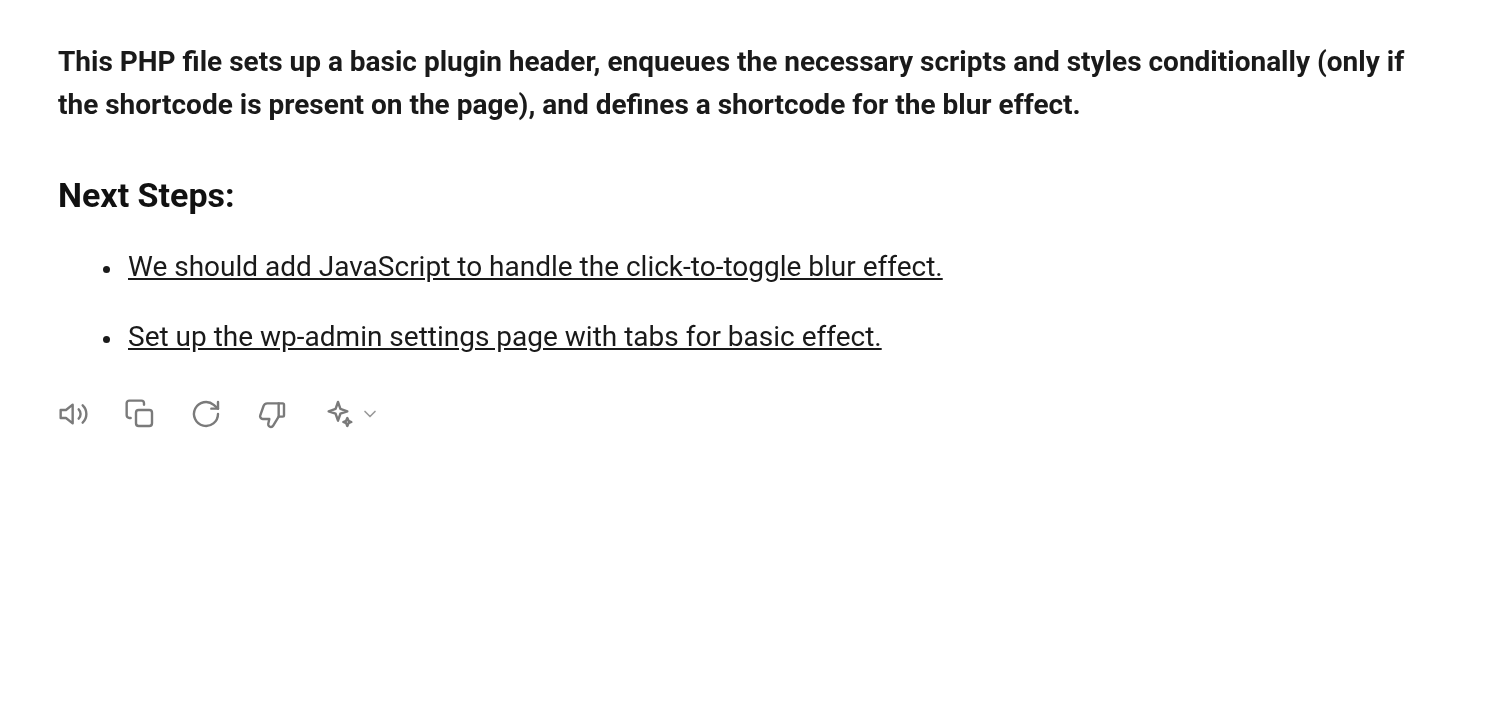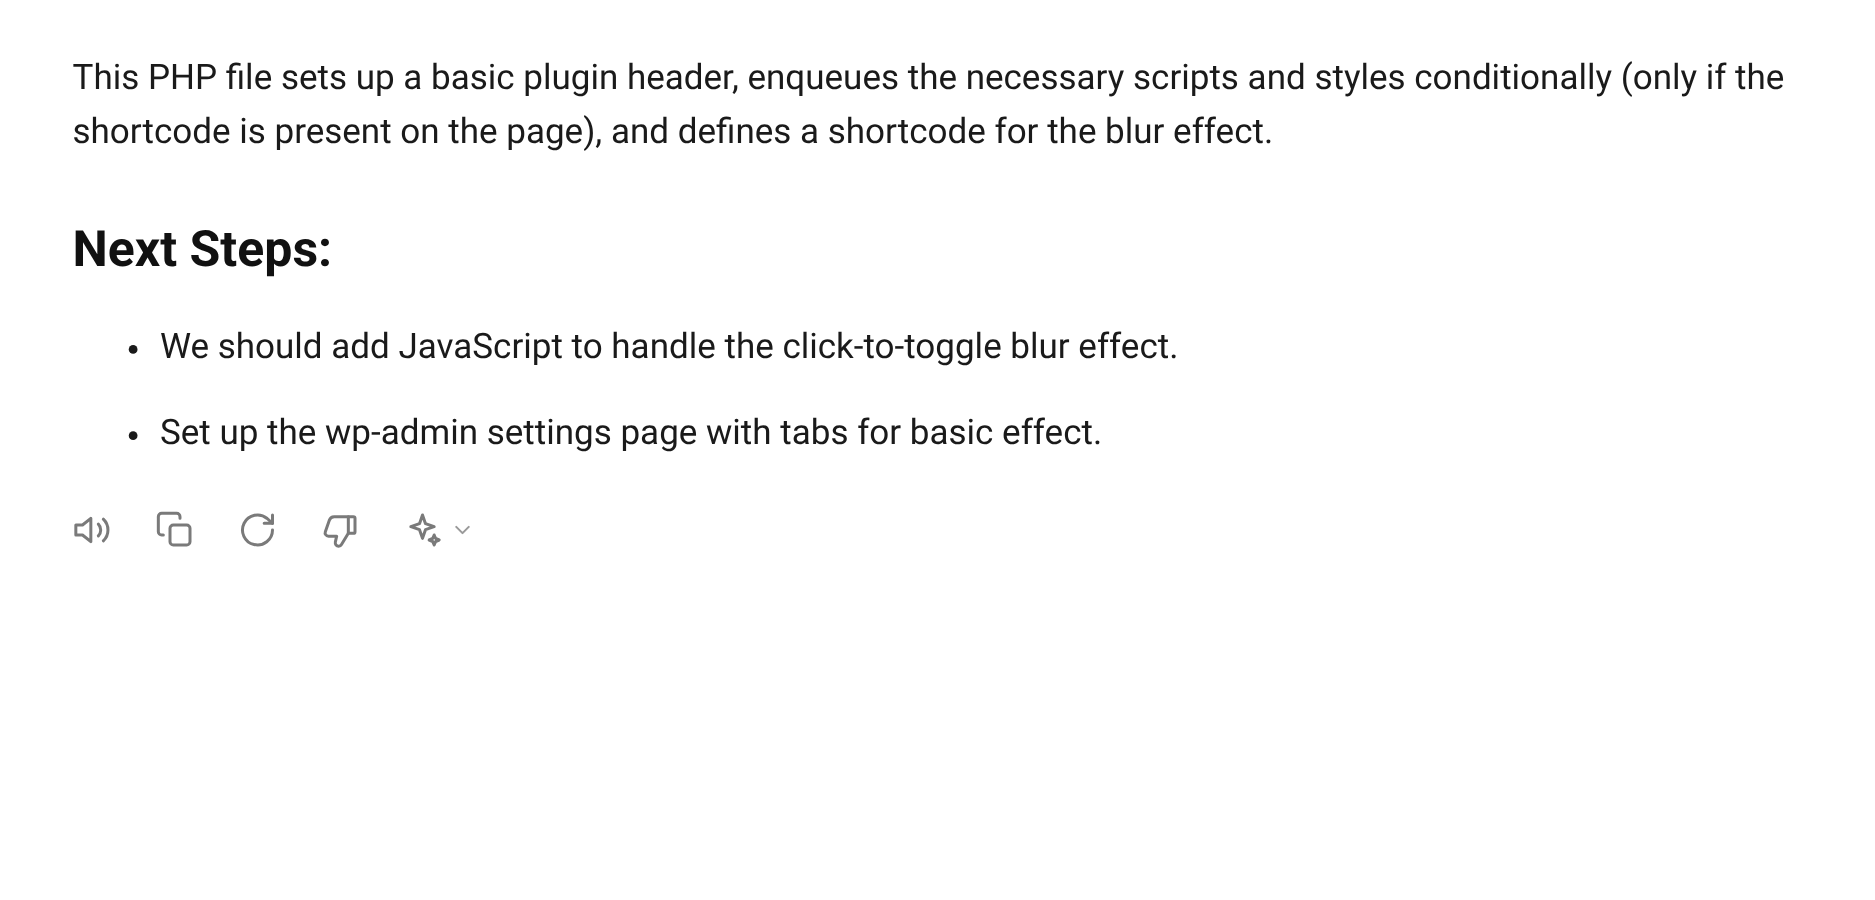--- a/index.html
+++ b/index.html
@@ -7,36 +7,37 @@
     font-family: -apple-system, BlinkMacSystemFont, "Segoe UI", Roboto, Helvetica, Arial, sans-serif;
     background: #ffffff;
     color: #1a1a1a;
     width: 1500px;
     height: 720px;
     padding: 40px 58px 30px 58px;
     font-size: 28px;
     line-height: 1.55;
   }
   .content { max-width: 1400px; }
-  p { margin-bottom: 34px; font-weight: 400; color: #1a1a1a; }
+  p { margin-bottom: 34px; font-weight: 700; color: #1a1a1a; }
   h3 {
-    font-size: 40px;
+    font-size: 34px;
     font-weight: 700;
     margin-top: 42px;
     margin-bottom: 24px;
     color: #111;
   }
   ul {
     list-style: disc;
     padding-left: 66px;
     margin-bottom: 40px;
   }
   ul li {
     margin-bottom: 26px;
     padding-left: 4px;
+    text-decoration: underline;
   }
   ul li::marker { font-size: 24px; }
   .actions {
     display: flex;
     align-items: center;
     gap: 34px;
     margin-top: 40px;
   }
   .icon-btn {
     background: none;

